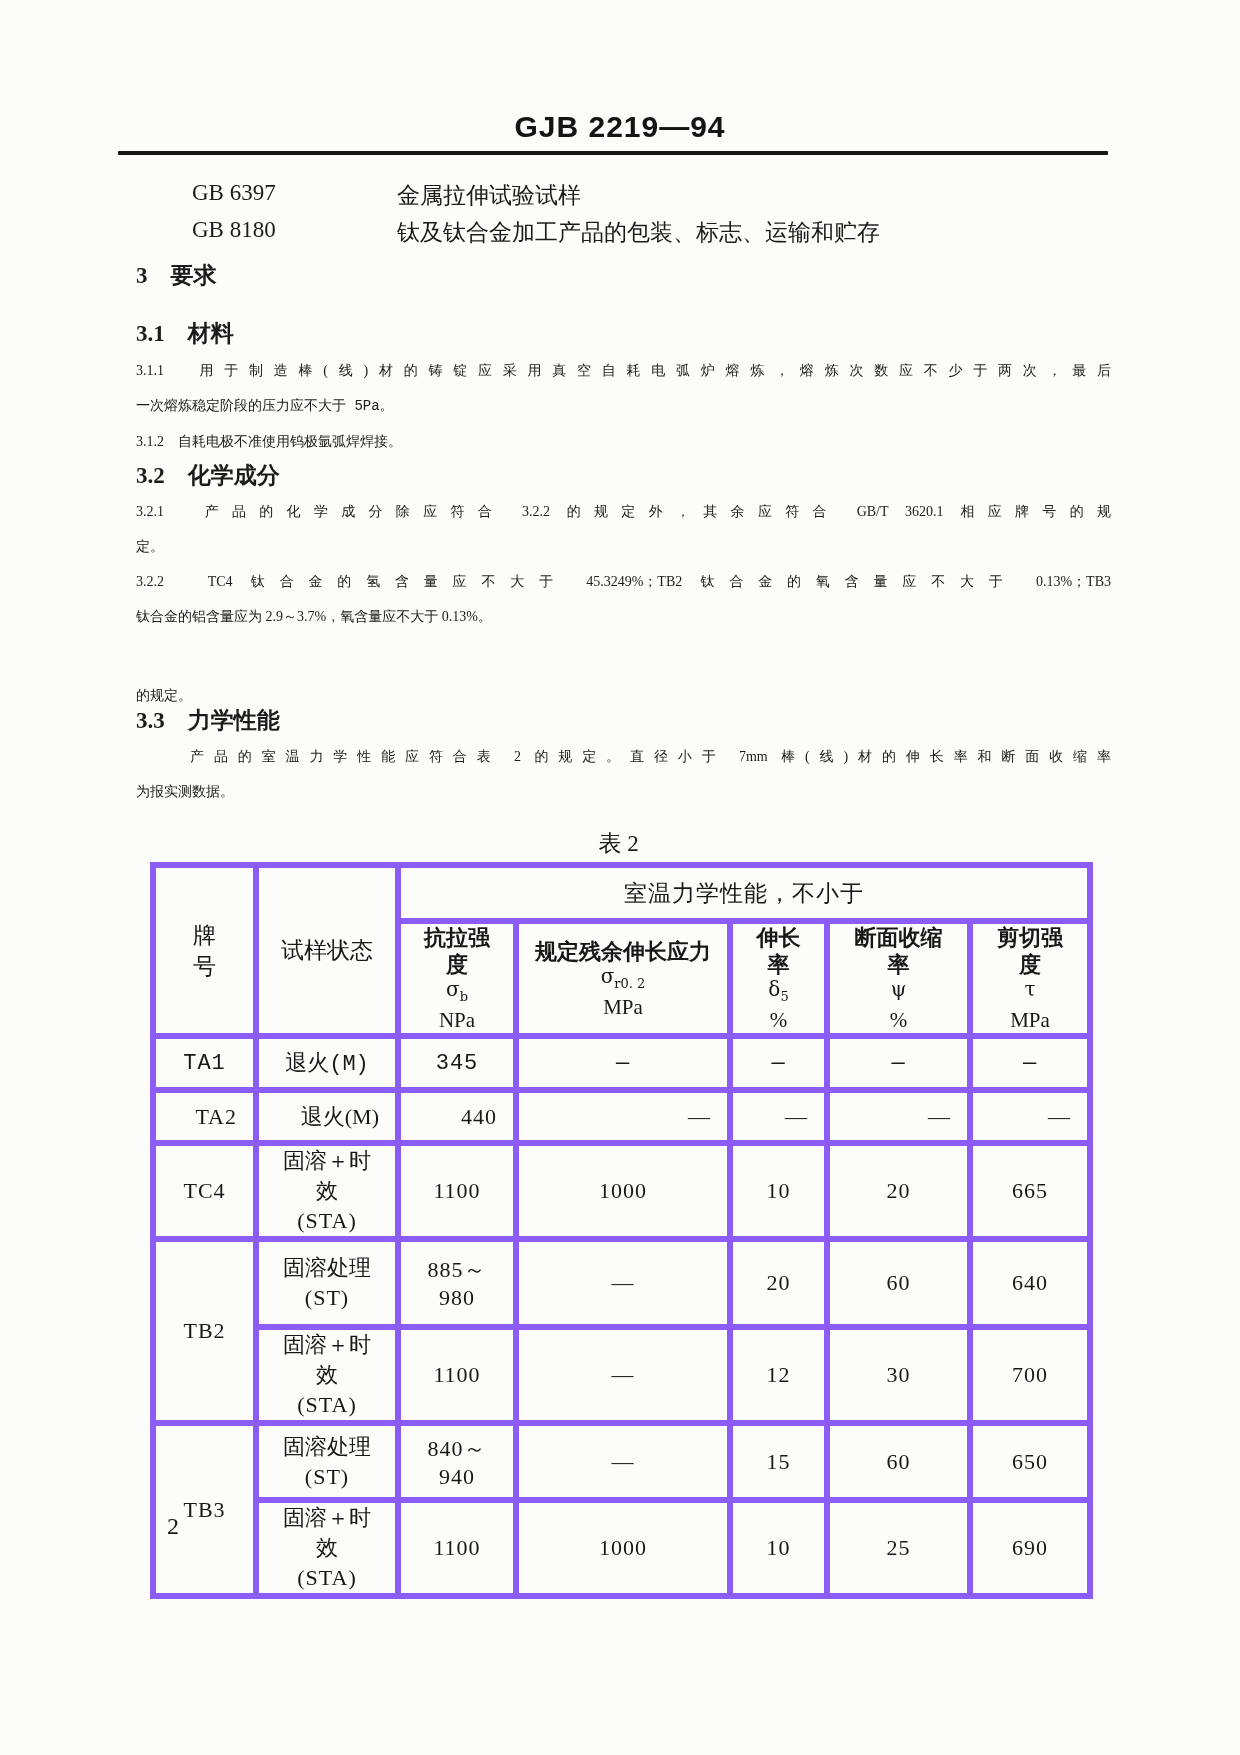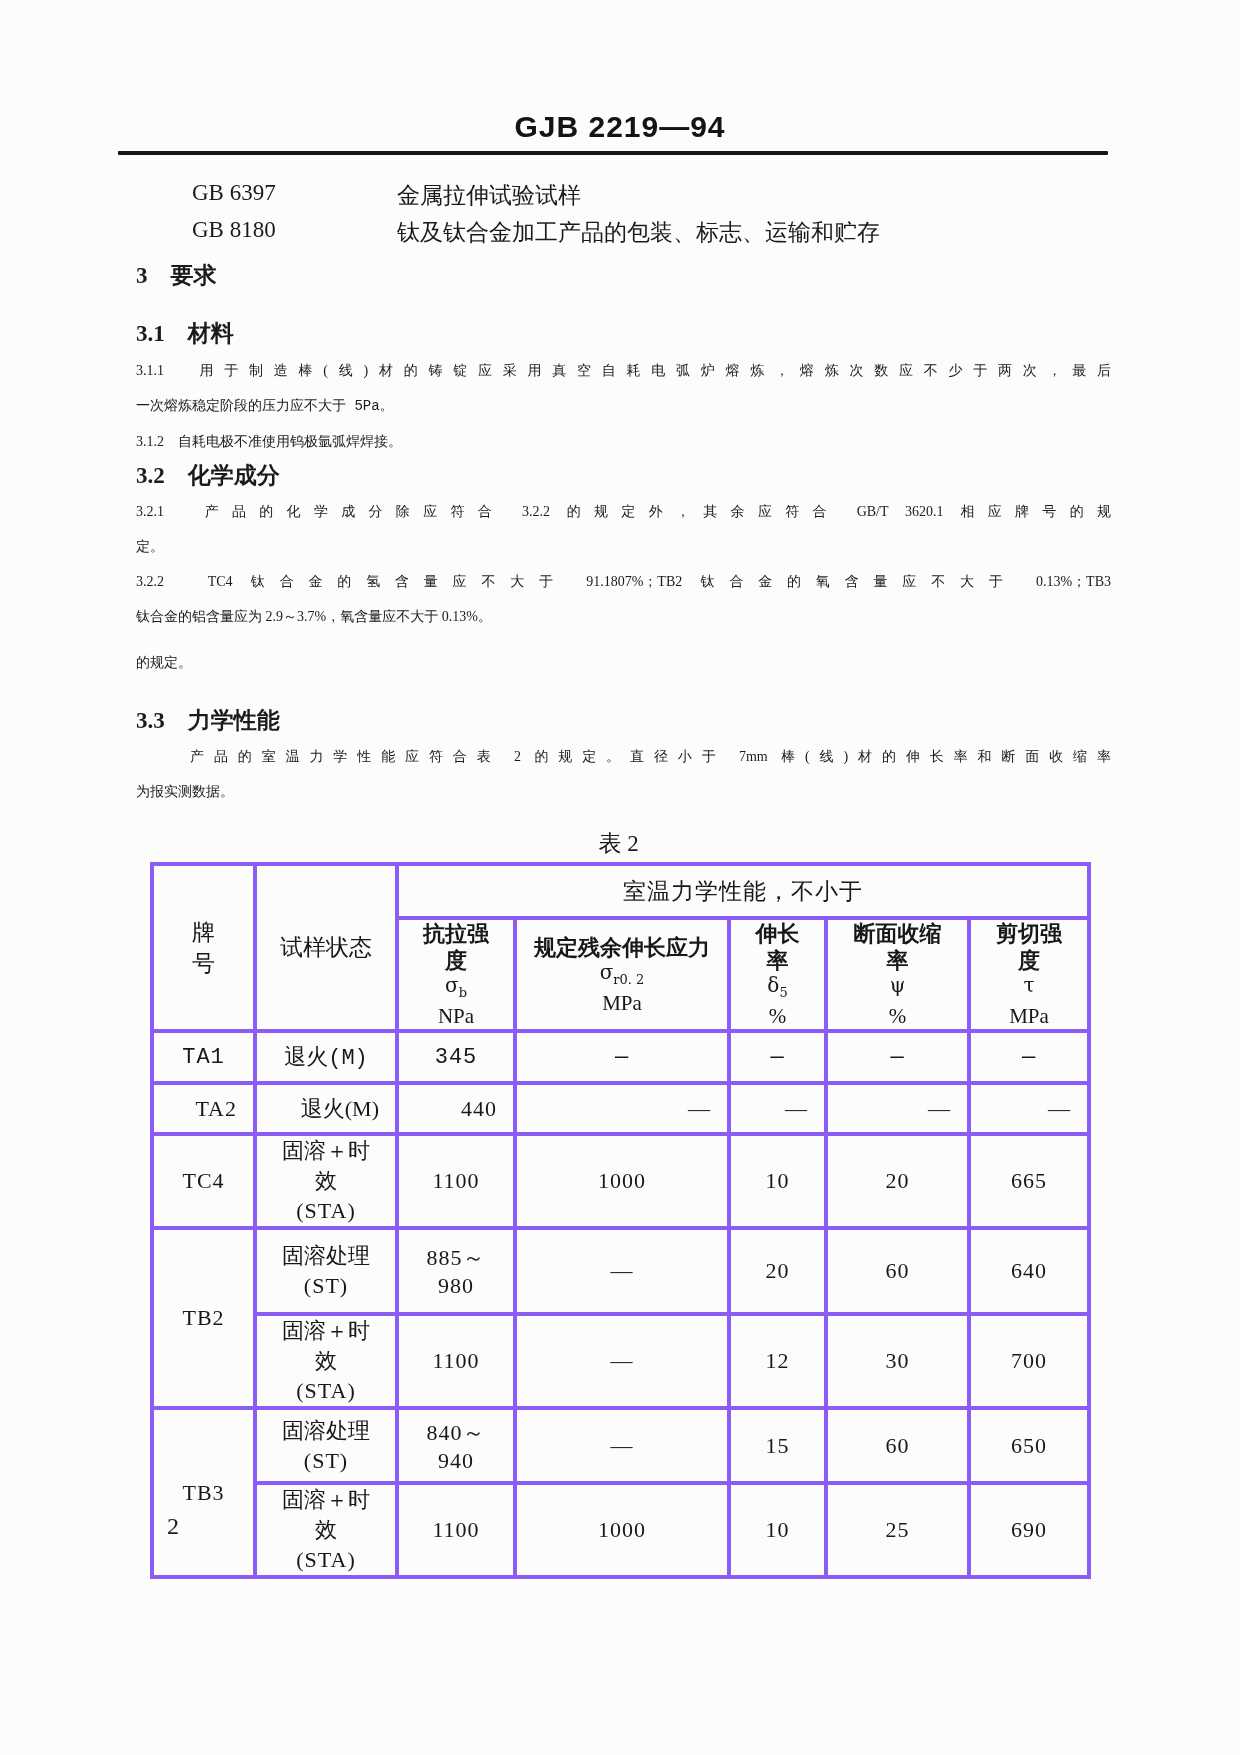--- a/index.html
+++ b/index.html
@@ -52,21 +52,21 @@
   }
 
   
   table.spec{
     position:absolute;top:862px;left:150px;
     border-collapse:collapse;table-layout:fixed;
     width:937px;
     font-size:22px;color:#181818;
   }
   table.spec th,table.spec td{
-    border:4px solid #8b5cf6;
+    border:6px solid #8b5cf6;
     text-align:center;vertical-align:middle;
     padding:0 16px;
     font-weight:normal;
   }
   table.spec{border:3px solid #1d1d1d;}
   table.spec tr.h1 th{height:50px;}
   table.spec tr.h2 th{height:95px;}
   tr.r1 td{height:48px;font-family:Liberation Mono, monospace;}
   tr.r2 td{height:47px;text-align:right;}
   tr.r3 td{height:82px;}
@@ -108,23 +108,23 @@
   </div>
 
   <div class="bline bold" style="top:262px;">3　要求</div>
   <div class="bline bold" style="top:320px;">3.1　材料</div>
   <div class="bline just" style="top:357px;">3.1.1　用于制造棒(线)材的铸锭应采用真空自耗电弧炉熔炼，熔炼次数应不少于两次，最后</div>
   <div class="bline" style="top:392px;font-family:Liberation Mono, monospace;">一次熔炼稳定阶段的压力应不大于 5Pa。</div>
   <div class="bline" style="top:428px;">3.1.2　自耗电极不准使用钨极氩弧焊焊接。</div>
   <div class="bline bold" style="top:462px;">3.2　化学成分</div>
   <div class="bline just" style="top:498px;">3.2.1　产品的化学成分除应符合 3.2.2 的规定外，其余应符合 GB/T 3620.1 相应牌号的规</div>
   <div class="bline" style="top:533px;">定。</div>
-  <div class="bline just" style="top:568px;">3.2.2　TC4 钛合金的氢含量应不大于 91.1807%；TB2 钛合金的氧含量应不大于 0.13%；TB3</div>
+  <div class="bline just" style="top:568px;">3.2.2　TC4 钛合金的氢含量应不大于 45.3249%；TB2 钛合金的氧含量应不大于 0.13%；TB3</div>
   <div class="bline" style="top:603px;">钛合金的铝含量应为 2.9～3.7%，氧含量应不大于 0.13%。</div>
-  <div class="bline" style="top:649px;">的规定。</div>
+  <div class="bline" style="top:682px;">的规定。</div>
   <div class="bline bold" style="top:707px;">3.3　力学性能</div>
   <div class="bline just indent" style="top:743px;">产品的室温力学性能应符合表 2 的规定。直径小于 7mm 棒(线)材的伸长率和断面收缩率</div>
   <div class="bline" style="top:778px;">为报实测数据。</div>
 
   <div class="tbl-caption">表 2</div>
 
   <table class="spec">
     <colgroup>
       <col style="width:103px">
         <col style="width:142px">

